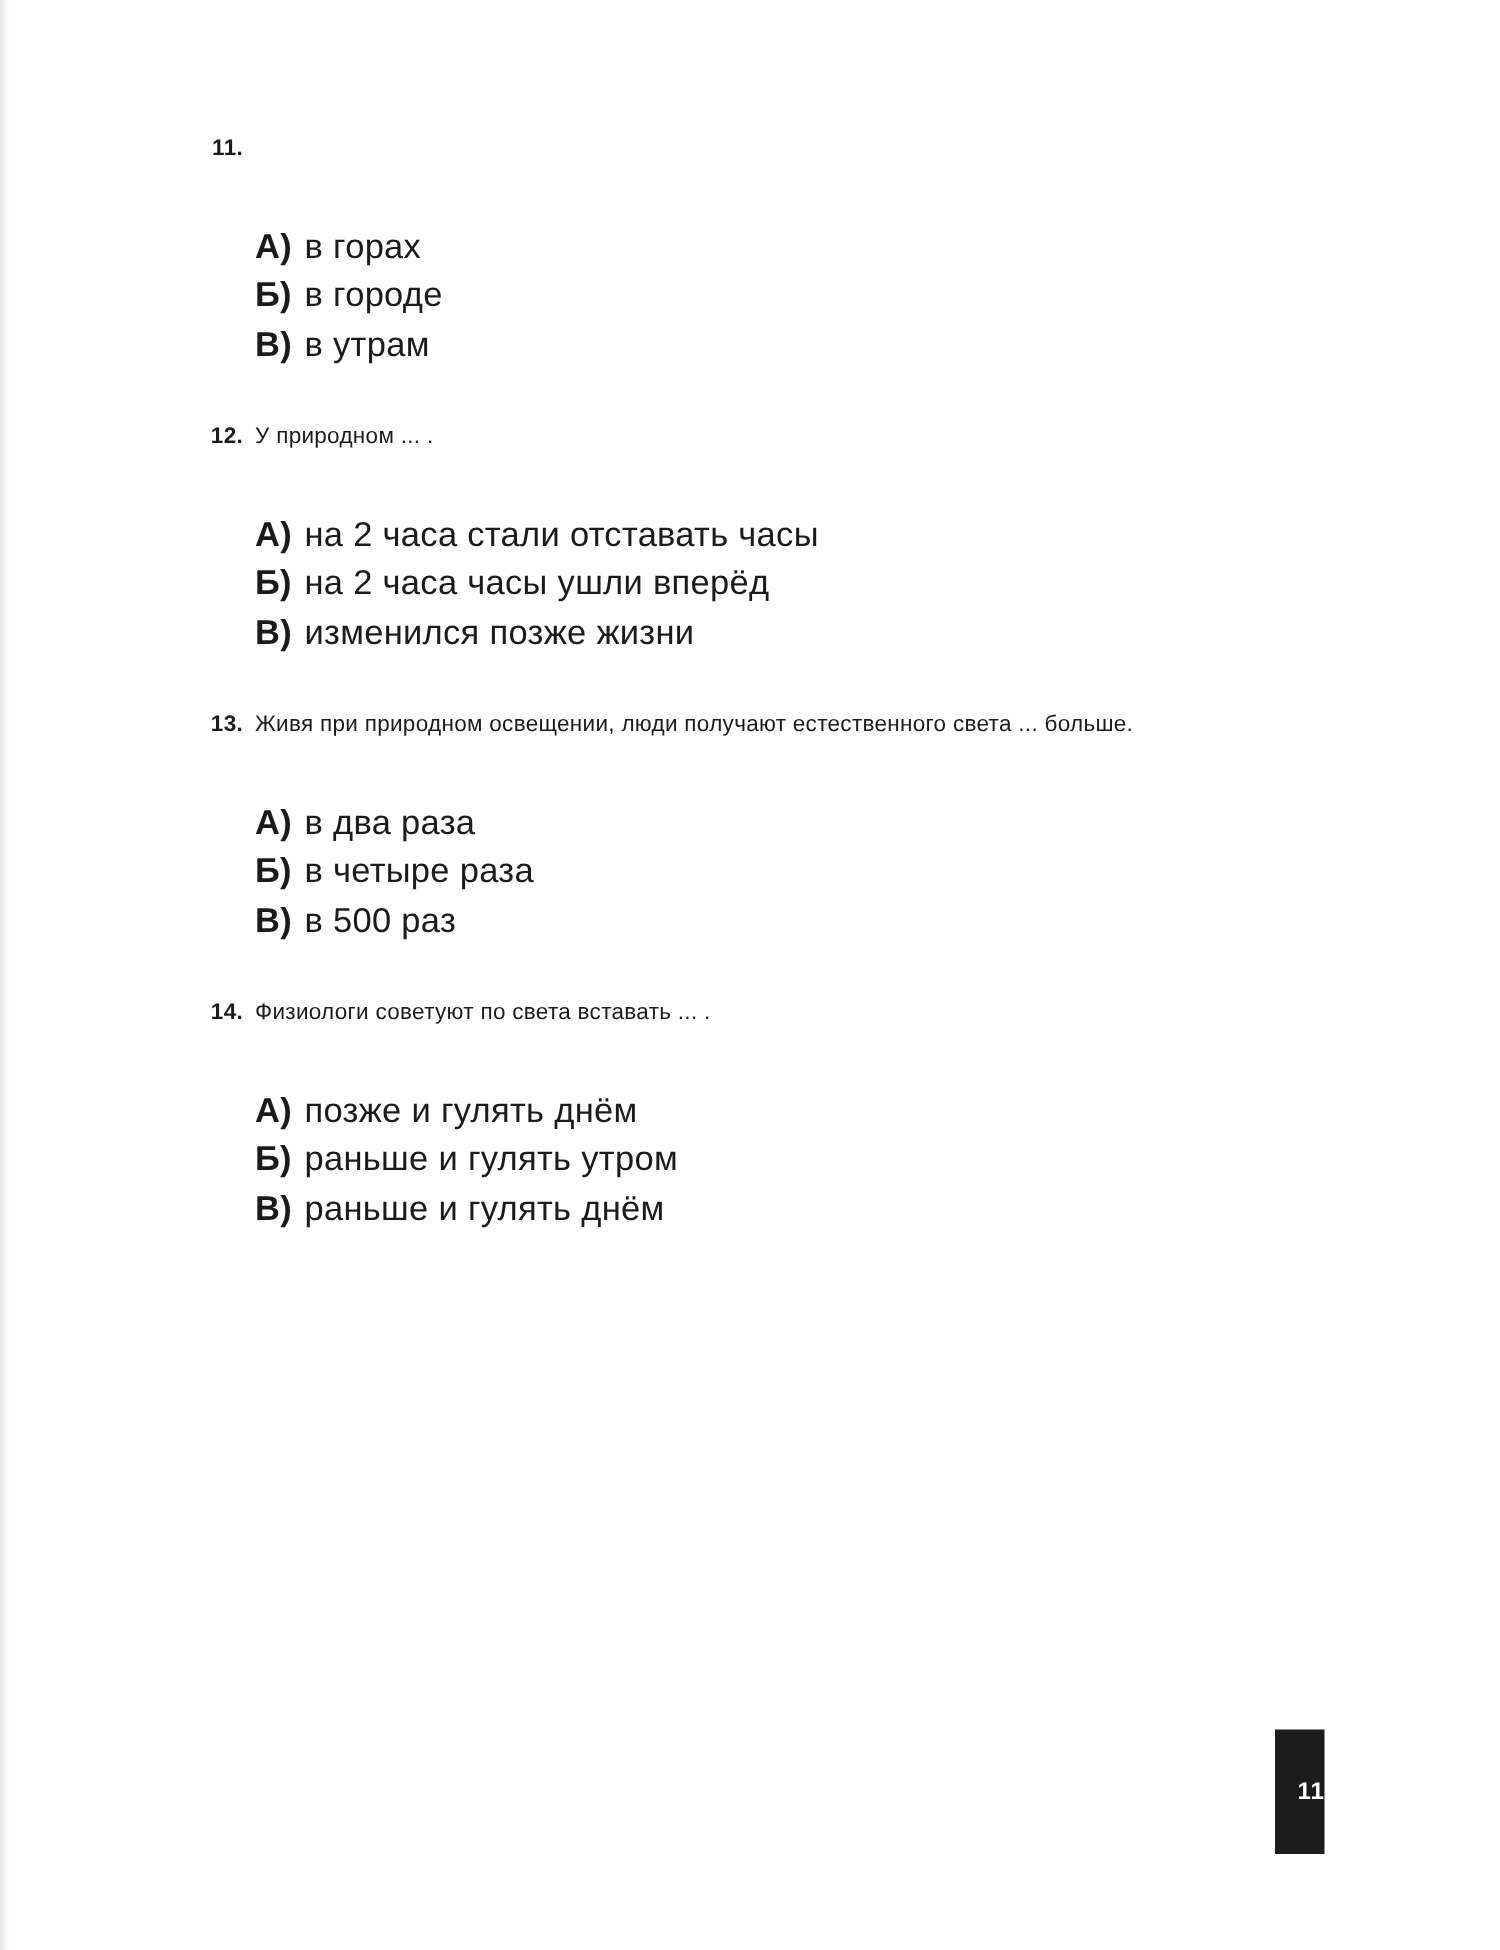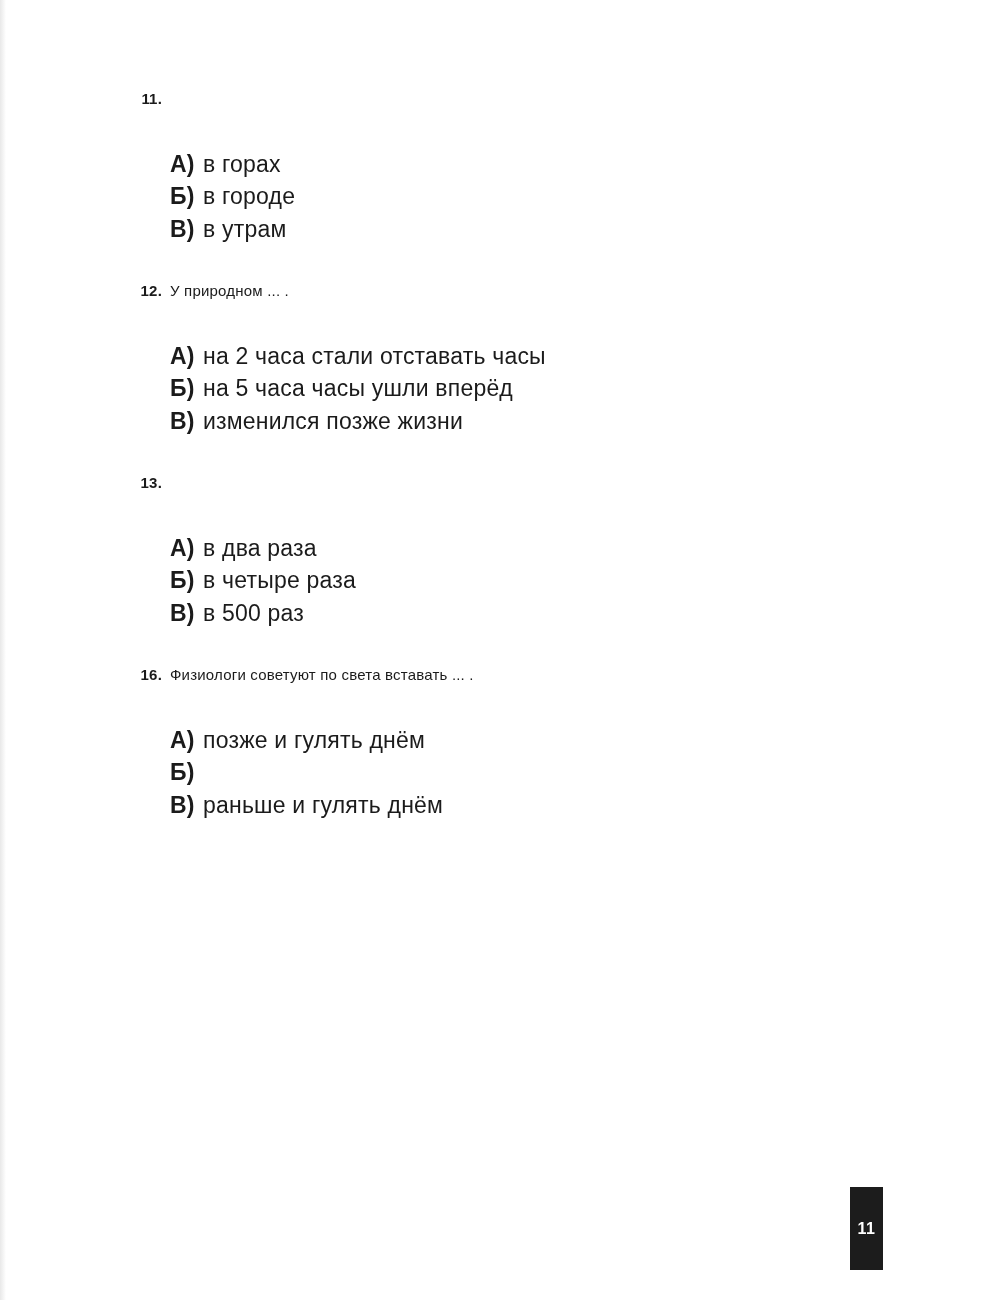--- a/index.html
+++ b/index.html
@@ -57,27 +57,27 @@
   }
   .opt-letter {
     width: 33px;
     flex-shrink: 0;
     font-weight: 700;
   }
   .opt-text { }
   .page-num-box {
     position: absolute;
     left: 850px;
-    top: 1187px;
+    top: 1153px;
     width: 33px;
     height: 83px;
     background: #1c1c1c;
     display: flex;
     align-items: center;
-    justify-content: center;
+    justify-content: flex-end;
   }
   .page-num {
     color: #ffffff;
     font-size: 16px;
     font-weight: 700;
     letter-spacing: 0.5px;
   }
 </style>
 </head>
 <body>
@@ -112,61 +112,63 @@
         <span class="q-num">12.</span>
         <div class="q-text">У природном ... .</div>
       </div>
       <div class="options">
         <div class="option">
           <span class="opt-letter">А)</span>
           <span class="opt-text">на 2 часа стали отставать часы</span>
         </div>
         <div class="option">
           <span class="opt-letter">Б)</span>
-          <span class="opt-text">на 5 часа часы ушли вперёд</span>
+          <span class="opt-text">на 2 часа часы ушли вперёд</span>
         </div>
         <div class="option">
           <span class="opt-letter">В)</span>
           <span class="opt-text">изменился позже жизни</span>
         </div>
       </div>
     </div>
 
     <div class="question-block">
       <div class="question">
         <span class="q-num">13.</span>
+        <div class="q-text">Живя при природном освещении, люди получают естественного света ... больше.</div>
       </div>
       <div class="options">
         <div class="option">
           <span class="opt-letter">А)</span>
           <span class="opt-text">в два раза</span>
         </div>
         <div class="option">
           <span class="opt-letter">Б)</span>
           <span class="opt-text">в четыре раза</span>
         </div>
         <div class="option">
           <span class="opt-letter">В)</span>
           <span class="opt-text">в 500 раз</span>
         </div>
       </div>
     </div>
 
     <div class="question-block">
       <div class="question">
-        <span class="q-num">16.</span>
+        <span class="q-num">14.</span>
         <div class="q-text">Физиологи советуют по света вставать ... .</div>
       </div>
       <div class="options">
         <div class="option">
           <span class="opt-letter">А)</span>
           <span class="opt-text">позже и гулять днём</span>
         </div>
         <div class="option">
           <span class="opt-letter">Б)</span>
+          <span class="opt-text">раньше и гулять утром</span>
         </div>
         <div class="option">
           <span class="opt-letter">В)</span>
           <span class="opt-text">раньше и гулять днём</span>
         </div>
       </div>
     </div>
 
   </div>
 

